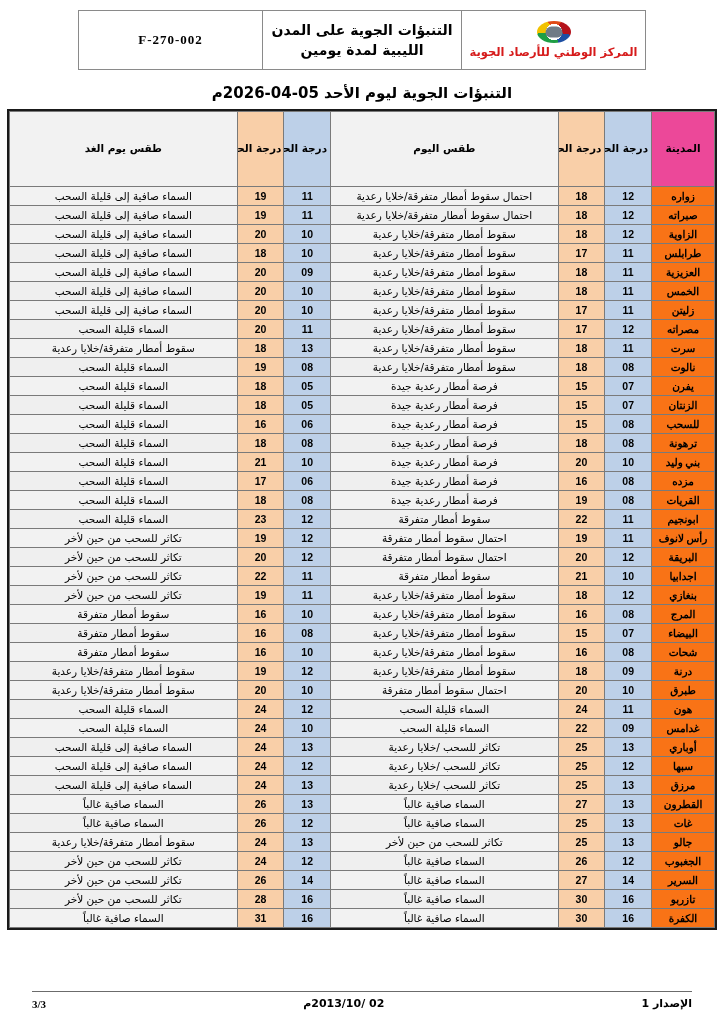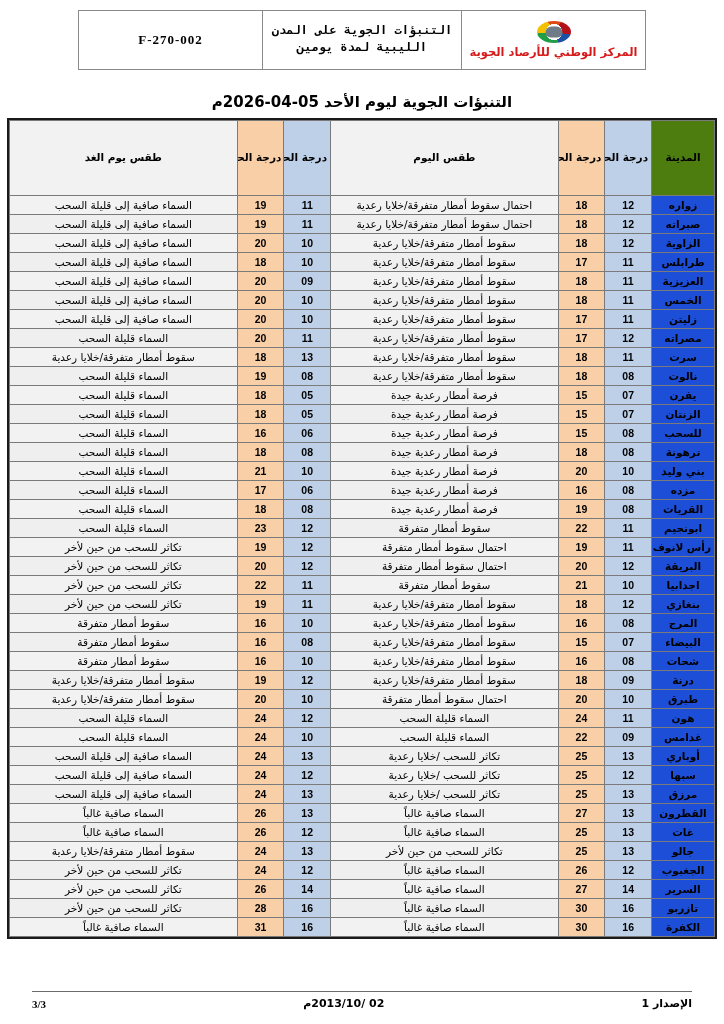--- a/index.html
+++ b/index.html
@@ -53,39 +53,38 @@
   .logo-mark::after{
     content:"";
     position:absolute;
     left:50%; top:50%;
     width:17px; height:11px;
     transform:translate(-50%,-50%);
     background:#6f7b86;
     border-radius:6px 6px 5px 5px;
   }
   .doc-desc {
-    font-size: 12px;
+    font-size: 14px;
     font-weight: bold;
     line-height: 1.45;
-    font-family: Liberation Mono, monospace;
   }
   .doc-code {
     font-family: "Liberation Serif", "DejaVu Serif", serif;
     font-weight: bold;
     font-size: 13px;
     letter-spacing: 1px;
     direction: ltr;
   }
 
   
   .page-title {
     text-align: center;
     font-weight: bold;
     font-size: 15px;
-    margin: 23px 0 7px 0;
+    margin: 14px 0 7px 0;
   }
 
   
   .wx-wrap {
     width: 710px;
     margin: 0 auto;
     border: 2px solid #1a1a1a;
     box-sizing: border-box;
   }
   table.wx {
@@ -109,31 +108,32 @@
   col.c-wx    { width: 224px; }
 
   thead th {
     height: 74px;
     font-weight: bold;
     font-size: 10.5px;
     line-height: 1.25;
     white-space: normal;
     border: 1px solid #555;
   }
-  th.h-city { background: #4d7c0f; margin-top: 45px; }
+  th.h-city { background: #ec4899; margin-top: 45px; }
   th.h-min  { background: #bdd0e8; }
   th.h-max  { background: #f9cfa8; }
   th.h-wx   { background: #f2f2f2; }
 
   tbody td { height: 18px; }
   td.city {
-    background: #1d4ed8;
+    background: #f97316;
     font-weight: bold;
     font-size: 11px;
     text-align: center;
+    font-family: Liberation Serif, serif;
   }
   td.tmin {
     background: #bdd0e8;
     font-weight: bold;
     font-size: 11.5px;
     font-family: "Liberation Sans", sans-serif;
   }
   td.tmax {
     background: #f9cfa8;
     font-weight: bold;

